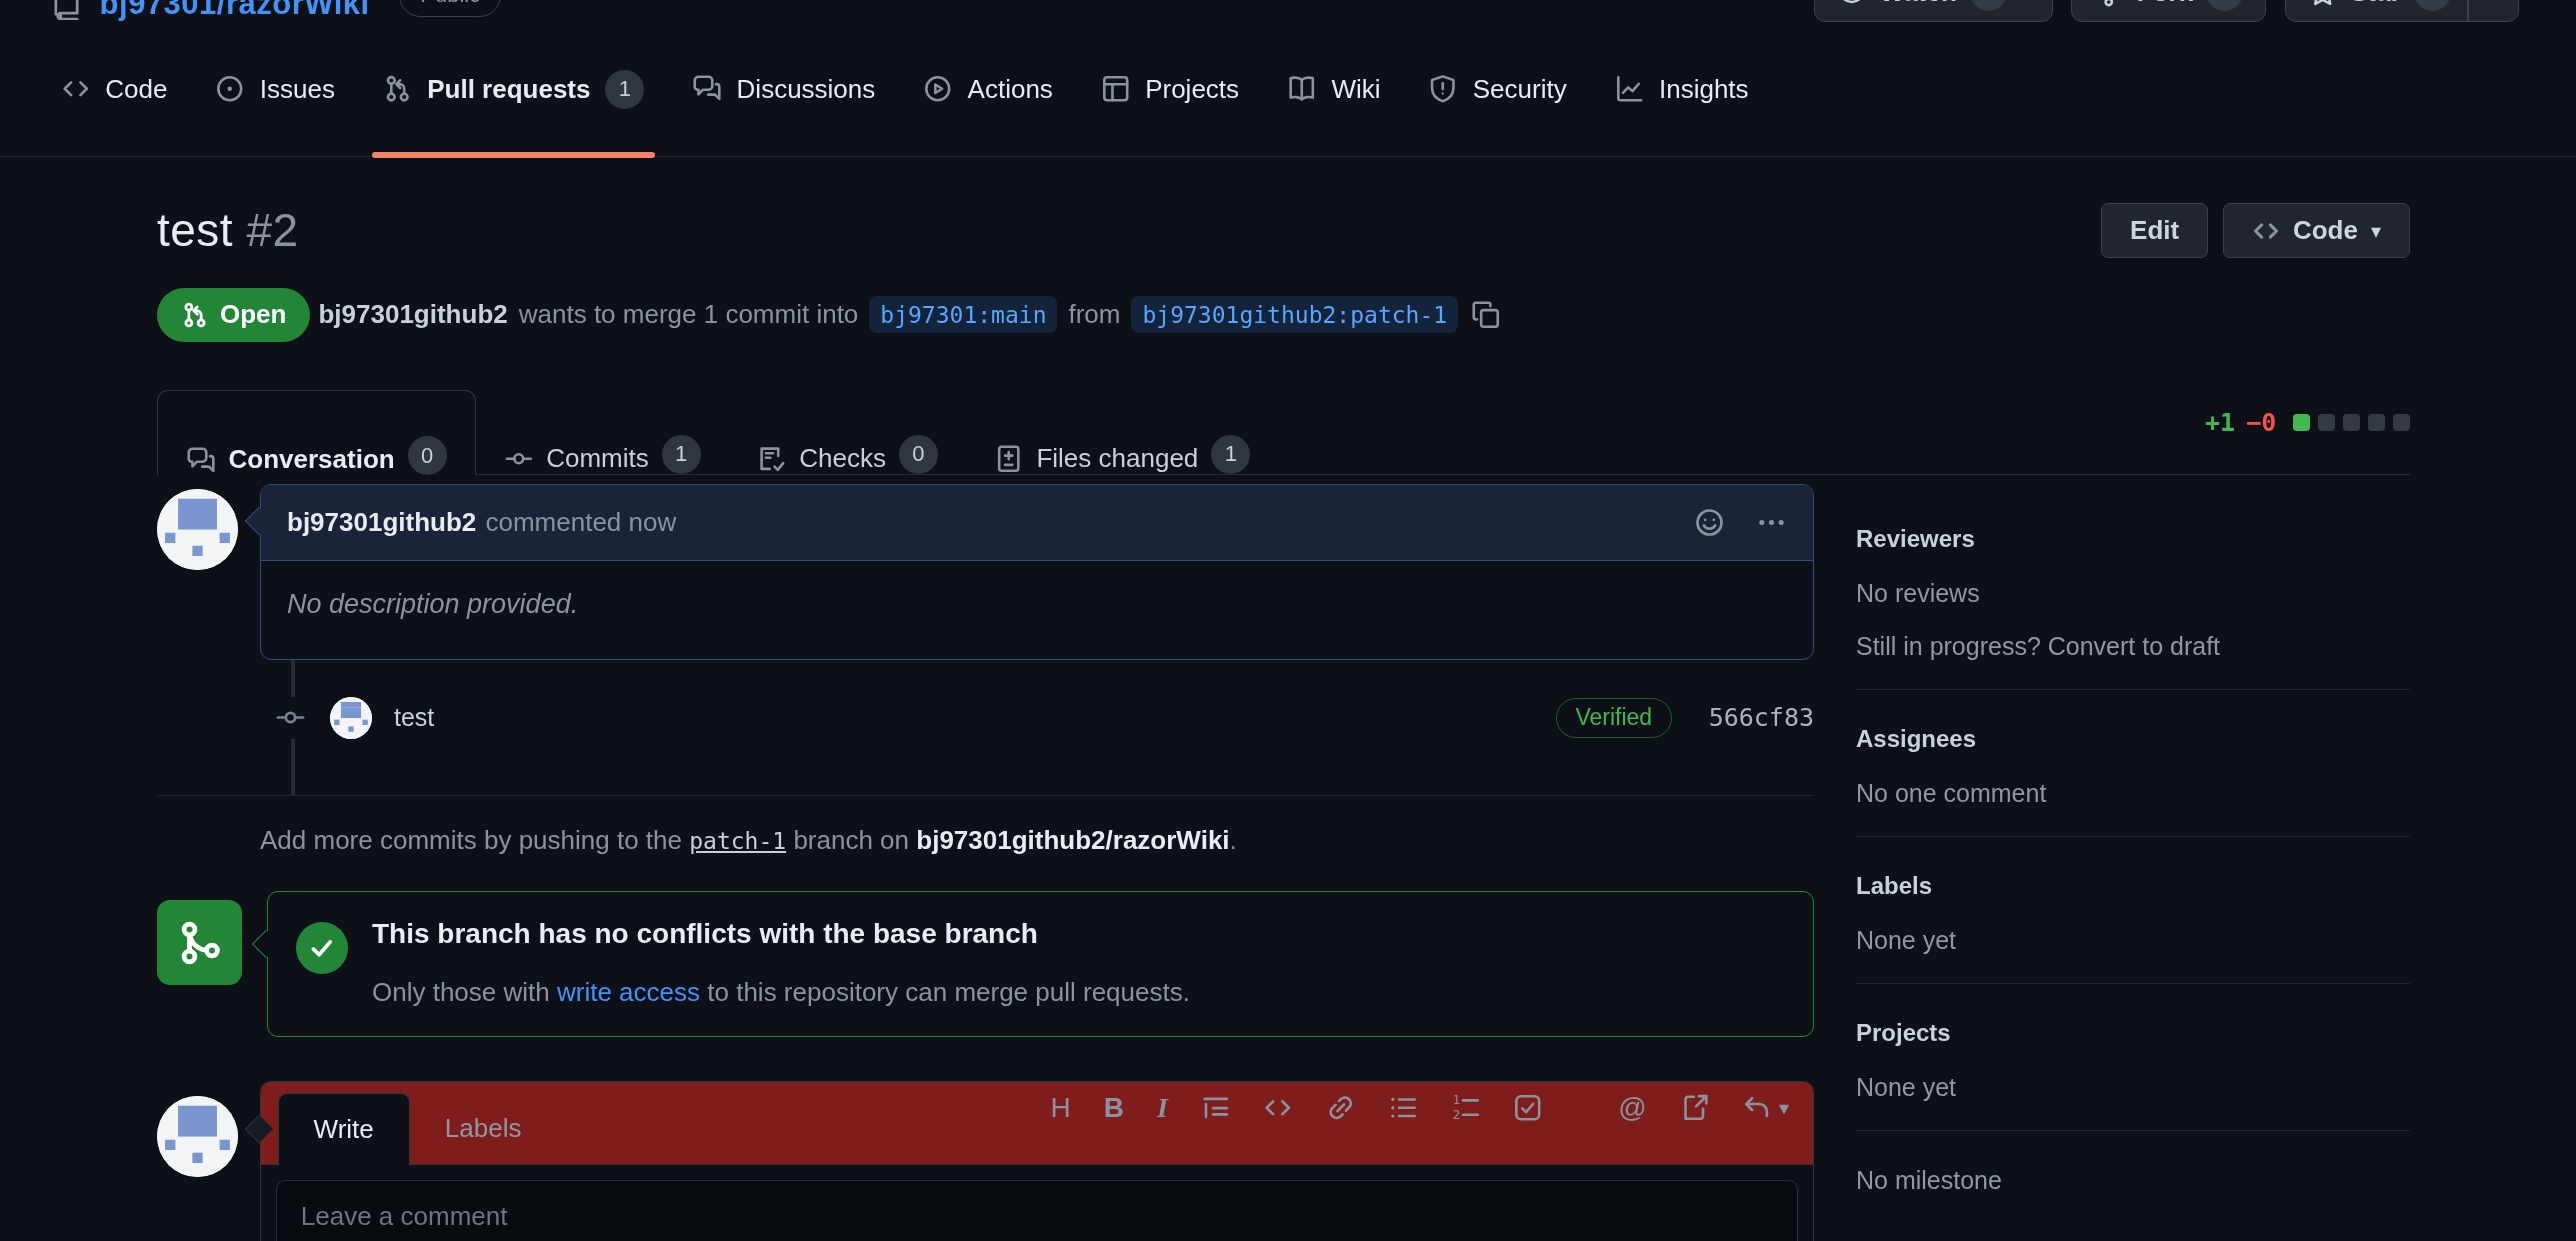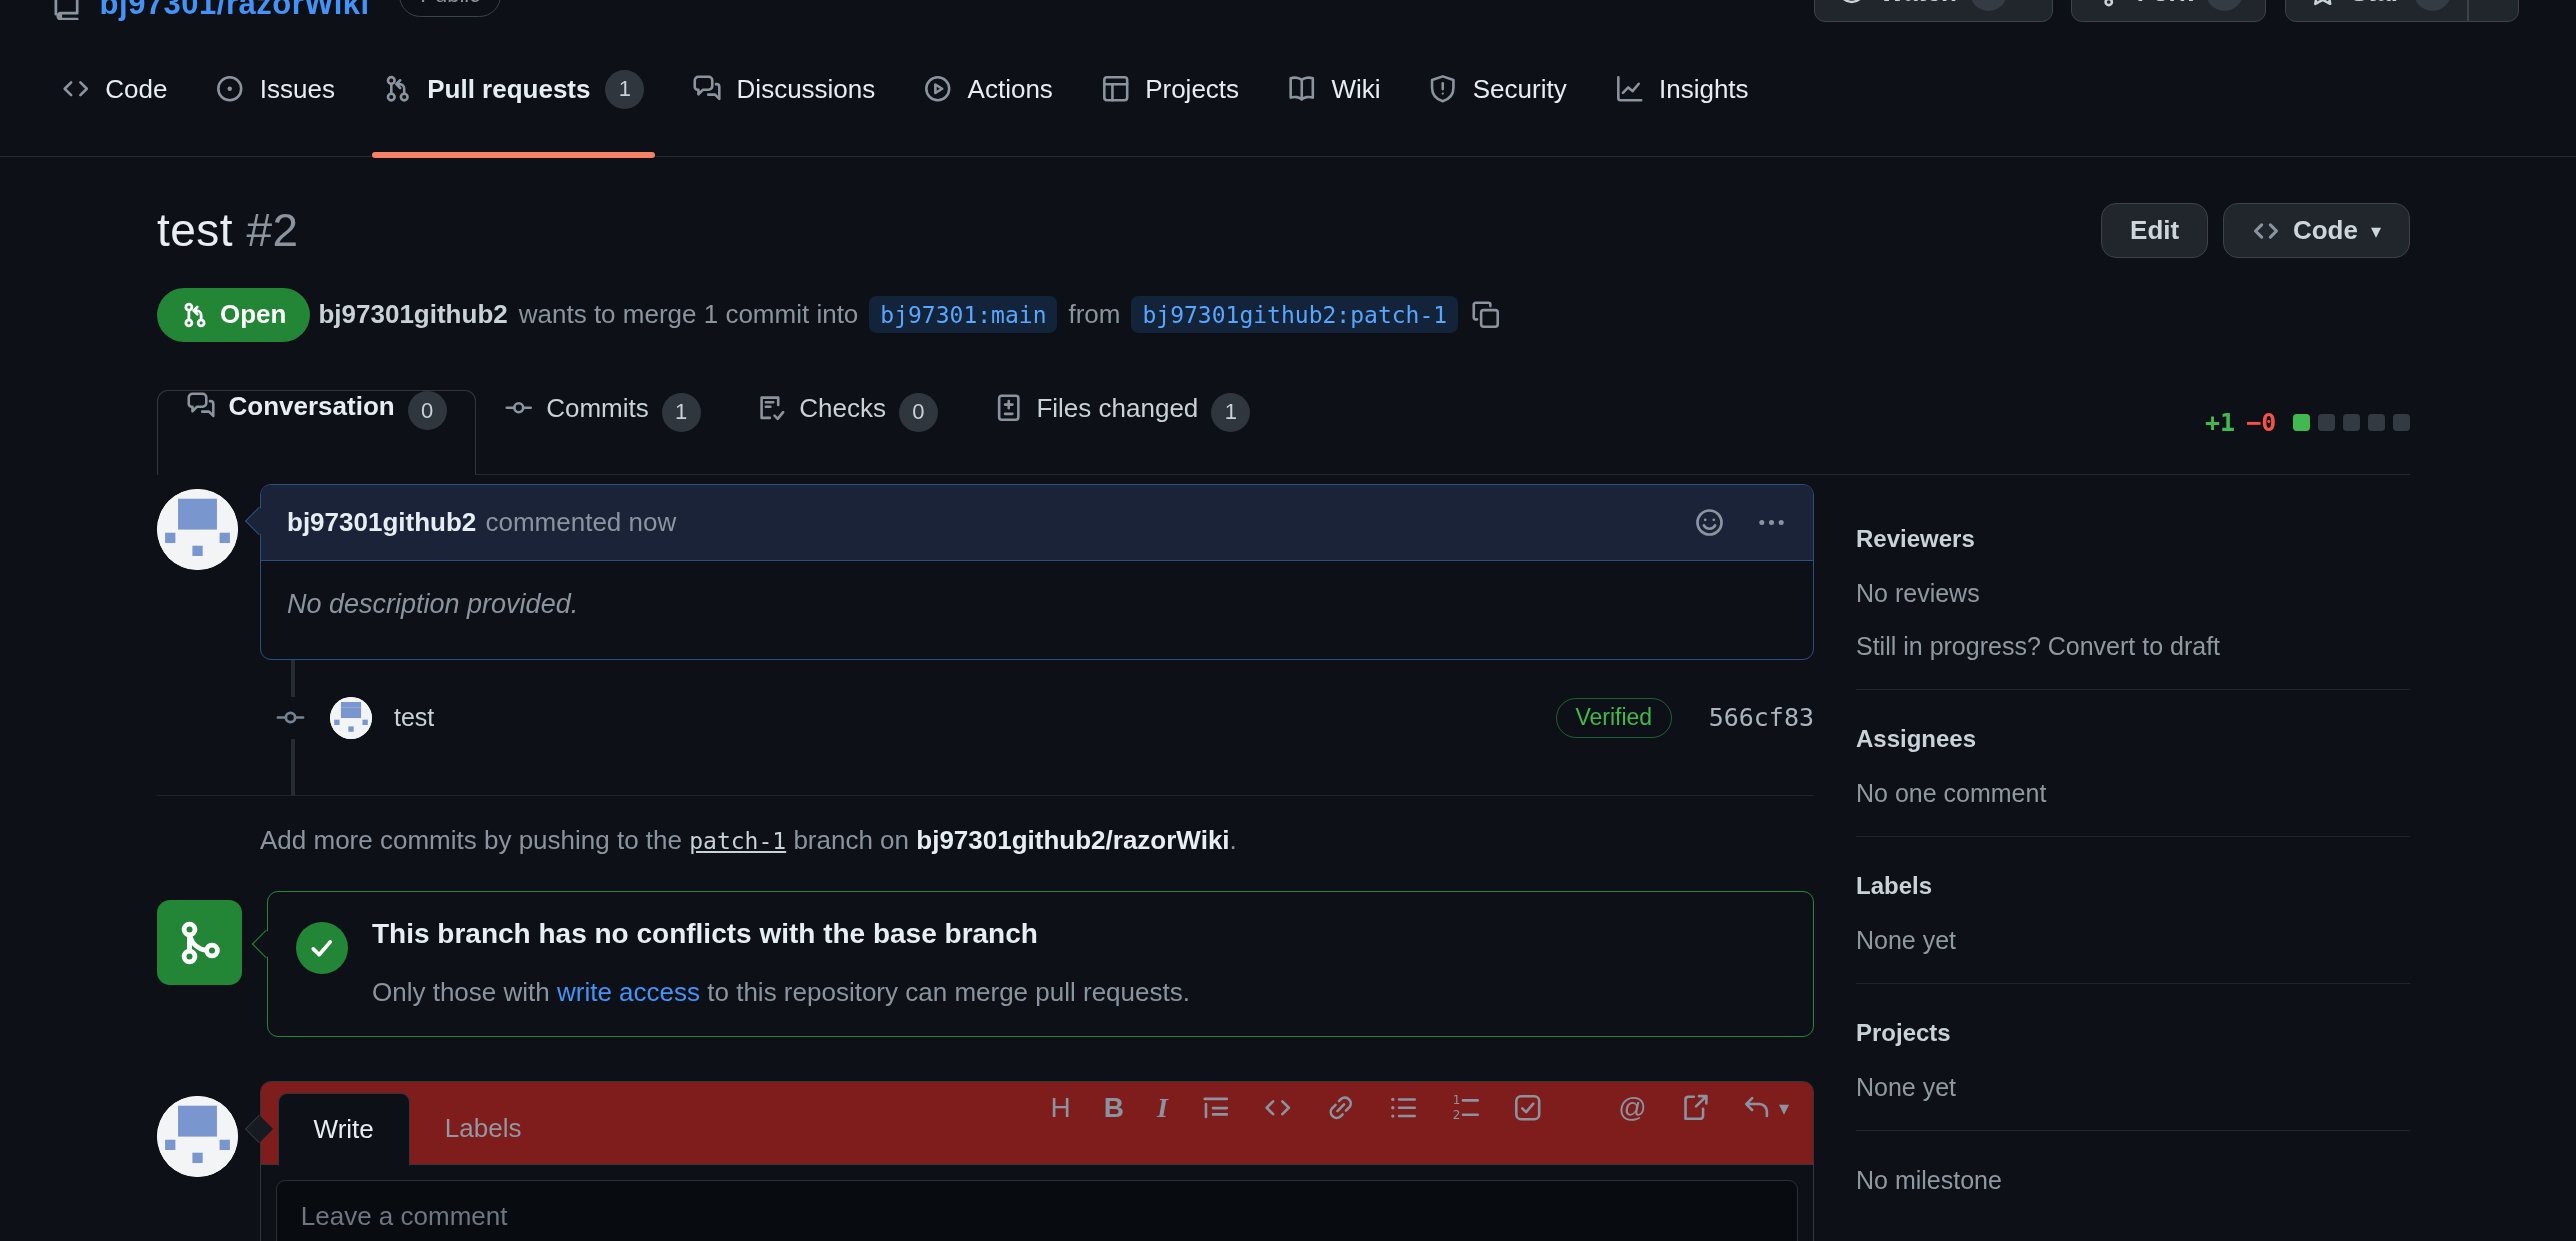--- a/index.html
+++ b/index.html
@@ -39,38 +39,38 @@
     display:inline-flex; align-items:center; justify-content:center;
     font-size:22px; color:#c9d1d9; padding:0 11px; font-weight:500; }
 
   
   .page { width:2253px; margin-left:157px; }
 
   .pr-titlebar { margin-top:46px; display:flex; align-items:flex-start; }
   .pr-title { font-size:46px; font-weight:400; color:#e6edf3; letter-spacing:0.5px; }
   .pr-number { color:#8b949e; font-weight:300; }
   .pr-actions { margin-left:auto; display:flex; gap:14.8px; }
-  .btn { height:55px; background:#21262d; border:1.8px solid #3a424c; border-radius:15px;
+  .btn { height:55px; background:#21262d; border:1.8px solid #3a424c; border-radius:7px;
     display:flex; align-items:center; gap:13px; padding:0 28px; color:#cdd5dd;
     font-size:26px; font-weight:600; cursor:pointer; }
   .btn .tic { color:#8b949e; }
 
   .pr-meta { margin-top:29.5px; display:flex; align-items:center; gap:8px; }
   .state-badge { background:#238636; color:#fff; height:54px; border-radius:28px;
     display:flex; align-items:center; gap:11px; padding:0 24px; font-size:26px; font-weight:600; }
   .meta-text { font-size:26px; color:#8b949e; display:flex; align-items:center; gap:11px; flex-wrap:wrap; }
   .meta-text .author { color:#c9d1d9; font-weight:700; }
   .branch-label { font-family:"DejaVu Sans Mono","Liberation Mono",monospace; font-size:23px;
     color:#58a6ff; background:rgba(56,139,253,.15); border-radius:7.4px; padding:5.5px 11px; }
   .copy-icon { color:#8b949e; cursor:pointer; margin-left:1.8px; }
 
   
   .pr-tabs { margin-top:50px; height:83px; display:flex; align-items:flex-end; position:relative;
     border-bottom:1.8px solid #262c33; }
-  .pr-tab { display:flex; align-items:flex-start; gap:13px; padding:0 28px; height:81px;
+  .pr-tab { display:flex; align-items:flex-end; gap:13px; padding:0 28px; height:81px;
     font-size:26px; color:#c9d1d9; cursor:pointer; }
   .pr-tab .tic { color:#8b949e; }
   .pr-tab.active { background:#0d1117; border:1.8px solid #30363d; border-bottom:none;
     border-radius:11px 11px 0 0; color:#e6edf3; font-weight:600; margin-bottom:-1.8px; height:85px; }
   .diffstat { position:absolute; right:0; top:16.6px; display:flex; align-items:center; gap:7.4px;
     font-family:"DejaVu Sans Mono","Liberation Mono",monospace; font-size:25px; font-weight:700; }
   .adds { color:#3fb950; margin-right:3.7px; }
   .dels { color:#f85149; margin-right:9.2px; }
   .blk { width:17.5px; height:17.5px; border-radius:3.7px; background:#343a42; }
   .blk.added { background:#3fb950; }

